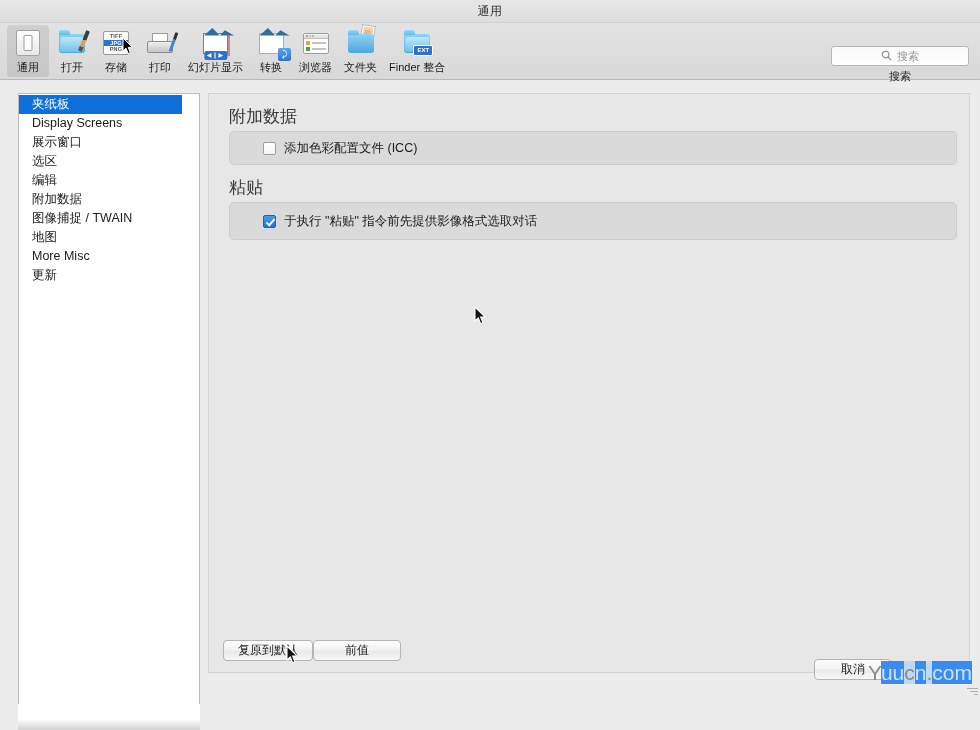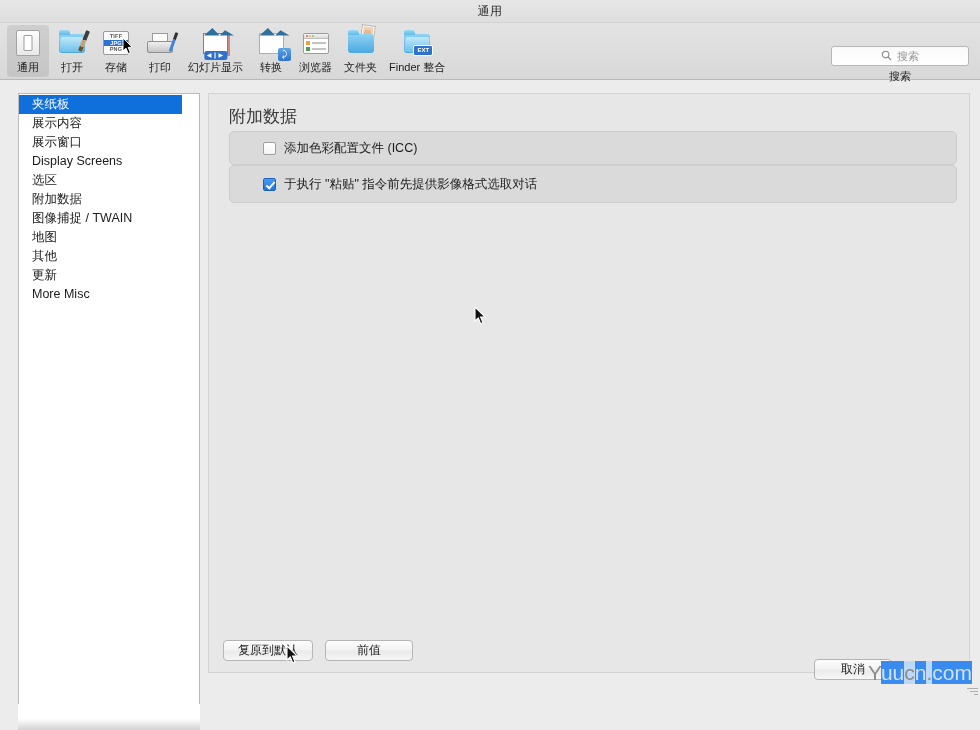--- a/index.html
+++ b/index.html
@@ -217,21 +217,21 @@
     background:linear-gradient(to bottom,#4a9bf0,#1f74dd); border:1px solid #1a62bd;
   }
   .cbx.on:after {
     content:""; position:absolute; left:4px; top:1px; width:3px; height:7px;
     border:solid #fff; border-width:0 2px 2px 0; transform:rotate(42deg);
   }
   .row-label { font-size:12.5px; color:#1b1b1b; white-space:nowrap; }
 
   
   .content-buttons {
-    position:absolute; left:14px; bottom:11px; display:flex; gap:12px;
+    position:absolute; left:14px; bottom:11px; display:flex; 
   }
   .btn {
     height:21px; min-width:88px; padding:0 14px;
     background:linear-gradient(to bottom,#fdfdfd 0%, #f2f2f2 48%, #e9e9e9 52%, #f6f6f6 100%);
     border:1px solid #b4b4b4; border-radius:4px;
     font-size:12px; color:#1b1b1b; display:flex; align-items:center; justify-content:center;
     cursor:default; box-shadow:0 1px 0 rgba(255,255,255,.7) inset;
   }
 
   
@@ -386,44 +386,44 @@
       </div>
       <span class="search-sub">搜索</span>
     </div>
   </div>
 
   <div class="body-area">
 
     <div class="sidebar-outer">
       <div class="side-list">
         <div class="side-item selected"><span>夹纸板</span></div>
-        <div class="side-item"><span>展示内容</span></div>
+        <div class="side-item"><span>Display Screens</span></div>
         <div class="side-item"><span>展示窗口</span></div>
-        <div class="side-item"><span>Display Screens</span></div>
         <div class="side-item"><span>选区</span></div>
+        <div class="side-item"><span>编辑</span></div>
         <div class="side-item"><span>附加数据</span></div>
         <div class="side-item"><span>图像捕捉  / TWAIN</span></div>
         <div class="side-item"><span>地图</span></div>
-        <div class="side-item"><span>其他</span></div>
+        <div class="side-item"><span>More Misc</span></div>
         <div class="side-item"><span>更新</span></div>
-        <div class="side-item"><span>More Misc</span></div>
       </div>
     </div>
     <div class="sidebar-fade"></div>
 
     <div class="content">
 
       <div class="group-label">附加数据</div>
       <div class="group-box">
         <div class="row-check">
           <span class="cbx"></span>
           <span class="row-label">添加色彩配置文件 (ICC)</span>
         </div>
       </div>
 
+      <div class="group-label">粘贴</div>
       <div class="group-box tall">
         <div class="row-check">
           <span class="cbx on"></span>
           <span class="row-label">于执行 "粘贴" 指令前先提供影像格式选取对话</span>
         </div>
       </div>
 
       <div class="ptr" style="left:265px; top:213px;">
         <svg width="13" height="18" viewBox="0 0 13 18">
           <path d="M1 0 L1 14 L4.3 11 L6.7 16.8 L9 15.7 L6.6 10.1 L11 9.9 Z" fill="#111" stroke="#fff" stroke-width="1.1"></path>

